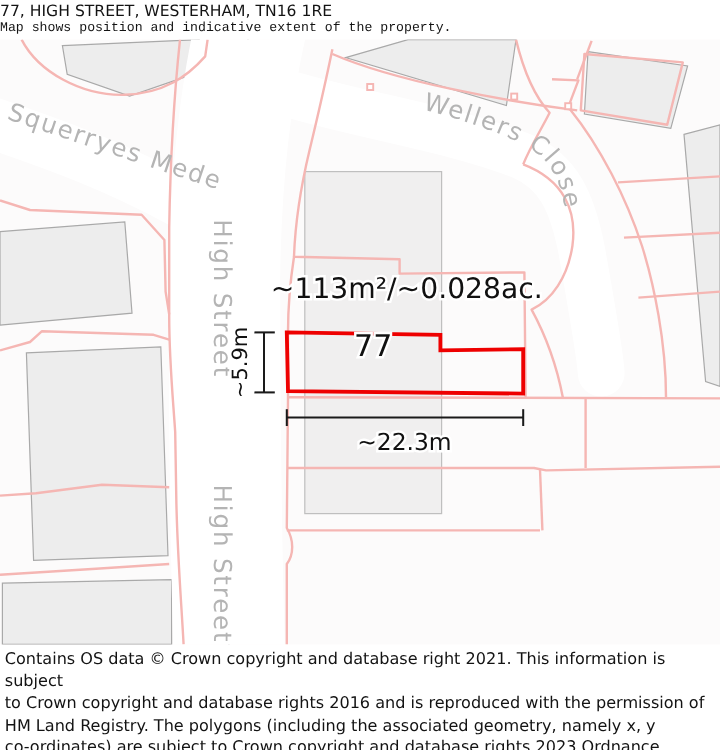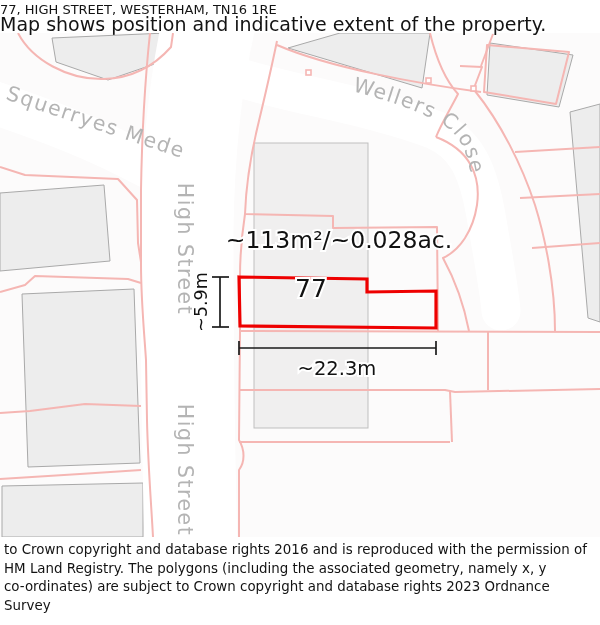--- a/index.html
+++ b/index.html
@@ -4,21 +4,21 @@
 <style>
   :root{
     --accent_red:#ee0000; --parcel_pink:#f5b6b3; --building_fill:#ededed;
     --building_stroke:#a9a9a9; --road_edge:#b8b8b8; --street_label:#b4b4b4; --text:#131313;
   }
   html,body{margin:0;padding:0;}
   body{width:600px;height:625px;overflow:hidden;background:#fff;
        font-family:"DejaVu Sans", sans-serif;color:var(--text);}
   .header{height:33px;}
   .header .h1{font-size:13px;padding-top:3px;line-height:14px;}
-  .header .h2{font-size:19px;line-height:14px;}
+  .header .h2{font-size:11px;line-height:14px;font-family:Liberation Mono, monospace;}
   svg.map{display:block;background:#fcfbfb;}
   .bld{fill:var(--building_fill);stroke:var(--building_stroke);stroke-width:1;}
   .bld2{fill:#f0efef;stroke:#bfbfbf;stroke-width:1;}
   .case{fill:none;stroke:var(--road_edge);stroke-width:1;}
   .pink{fill:none;stroke:var(--parcel_pink);stroke-width:2;stroke-linejoin:round;}
   .pinksq{fill:#ffffff;stroke:var(--parcel_pink);stroke-width:1.6;}
   .dim{stroke:#1a1a1a;stroke-width:1.7;}
   .slabel{fill:var(--street_label);font-size:20.5px;letter-spacing:1.5px;}
   .measure{fill:#111;paint-order:stroke;stroke:#ffffff;stroke-width:4px;}
   .footer{padding:4px 4px 0 4px;font-size:13.4px;line-height:18.6px;}
@@ -106,17 +106,18 @@
     <line class="dim" x1="436" y1="341" x2="436" y2="355"></line>
   </g>
 
   <text class="measure" x="339" y="248" text-anchor="middle" font-size="23.5">~113m²/~0.028ac.</text>
   <text class="measure" x="311" y="297" text-anchor="middle" font-size="25" stroke-width="5">77</text>
   <text class="measure" x="201" y="302" text-anchor="middle" dominant-baseline="central" font-size="17.5" transform="rotate(-90 201 302)">~5.9m</text>
   <text class="measure" x="337" y="375" text-anchor="middle" font-size="19.5">~22.3m</text>
 </svg>
 
 <div class="footer">
+  <div>Contains OS data © Crown copyright and database right 2021. This information is subject</div>
   <div>to Crown copyright and database rights 2016 and is reproduced with the permission of</div>
   <div>HM Land Registry. The polygons (including the associated geometry, namely x, y</div>
   <div>co-ordinates) are subject to Crown copyright and database rights 2023 Ordnance Survey</div>
 
 </div>
 
 </body></html>

